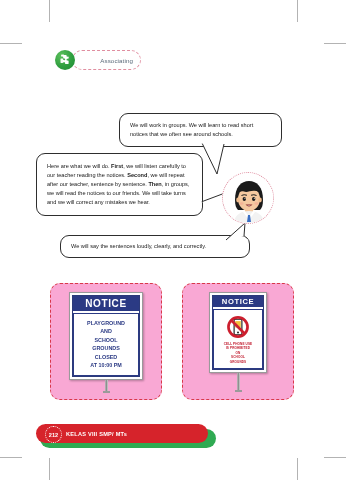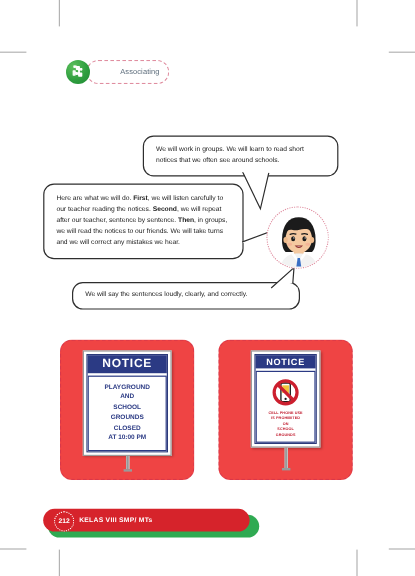--- a/index.html
+++ b/index.html
@@ -45,21 +45,21 @@
 
   
   .avatar{
     position:absolute;left:222px;top:172px;width:52px;height:52px;border-radius:50%;
     border:1px dotted #e08ea0;box-sizing:border-box;overflow:hidden;background:#fff;
   }
   .avatar svg{position:absolute;left:1px;top:1px;}
 
   
   .sign-card{
-    position:absolute;border:1px dashed #d9384a;border-radius:10px;background:#ef4444;
+    position:absolute;border:1px dashed #d9384a;border-radius:10px;background:#f9a8d4;
     box-sizing:border-box;
   }
   #sign-card-left{left:50px;top:283px;width:112px;height:117px;}
   #sign-card-right{left:182px;top:283px;width:112px;height:117px;}
 
   .sign-unit{position:absolute;left:0;right:0;top:8px;display:flex;flex-direction:column;align-items:center;}
   .sign-board{
     background:#fff;border:1px solid #9a9a9a;padding:2px;box-sizing:border-box;
     box-shadow:1px 1px 2px rgba(0,0,0,.28);
   }

